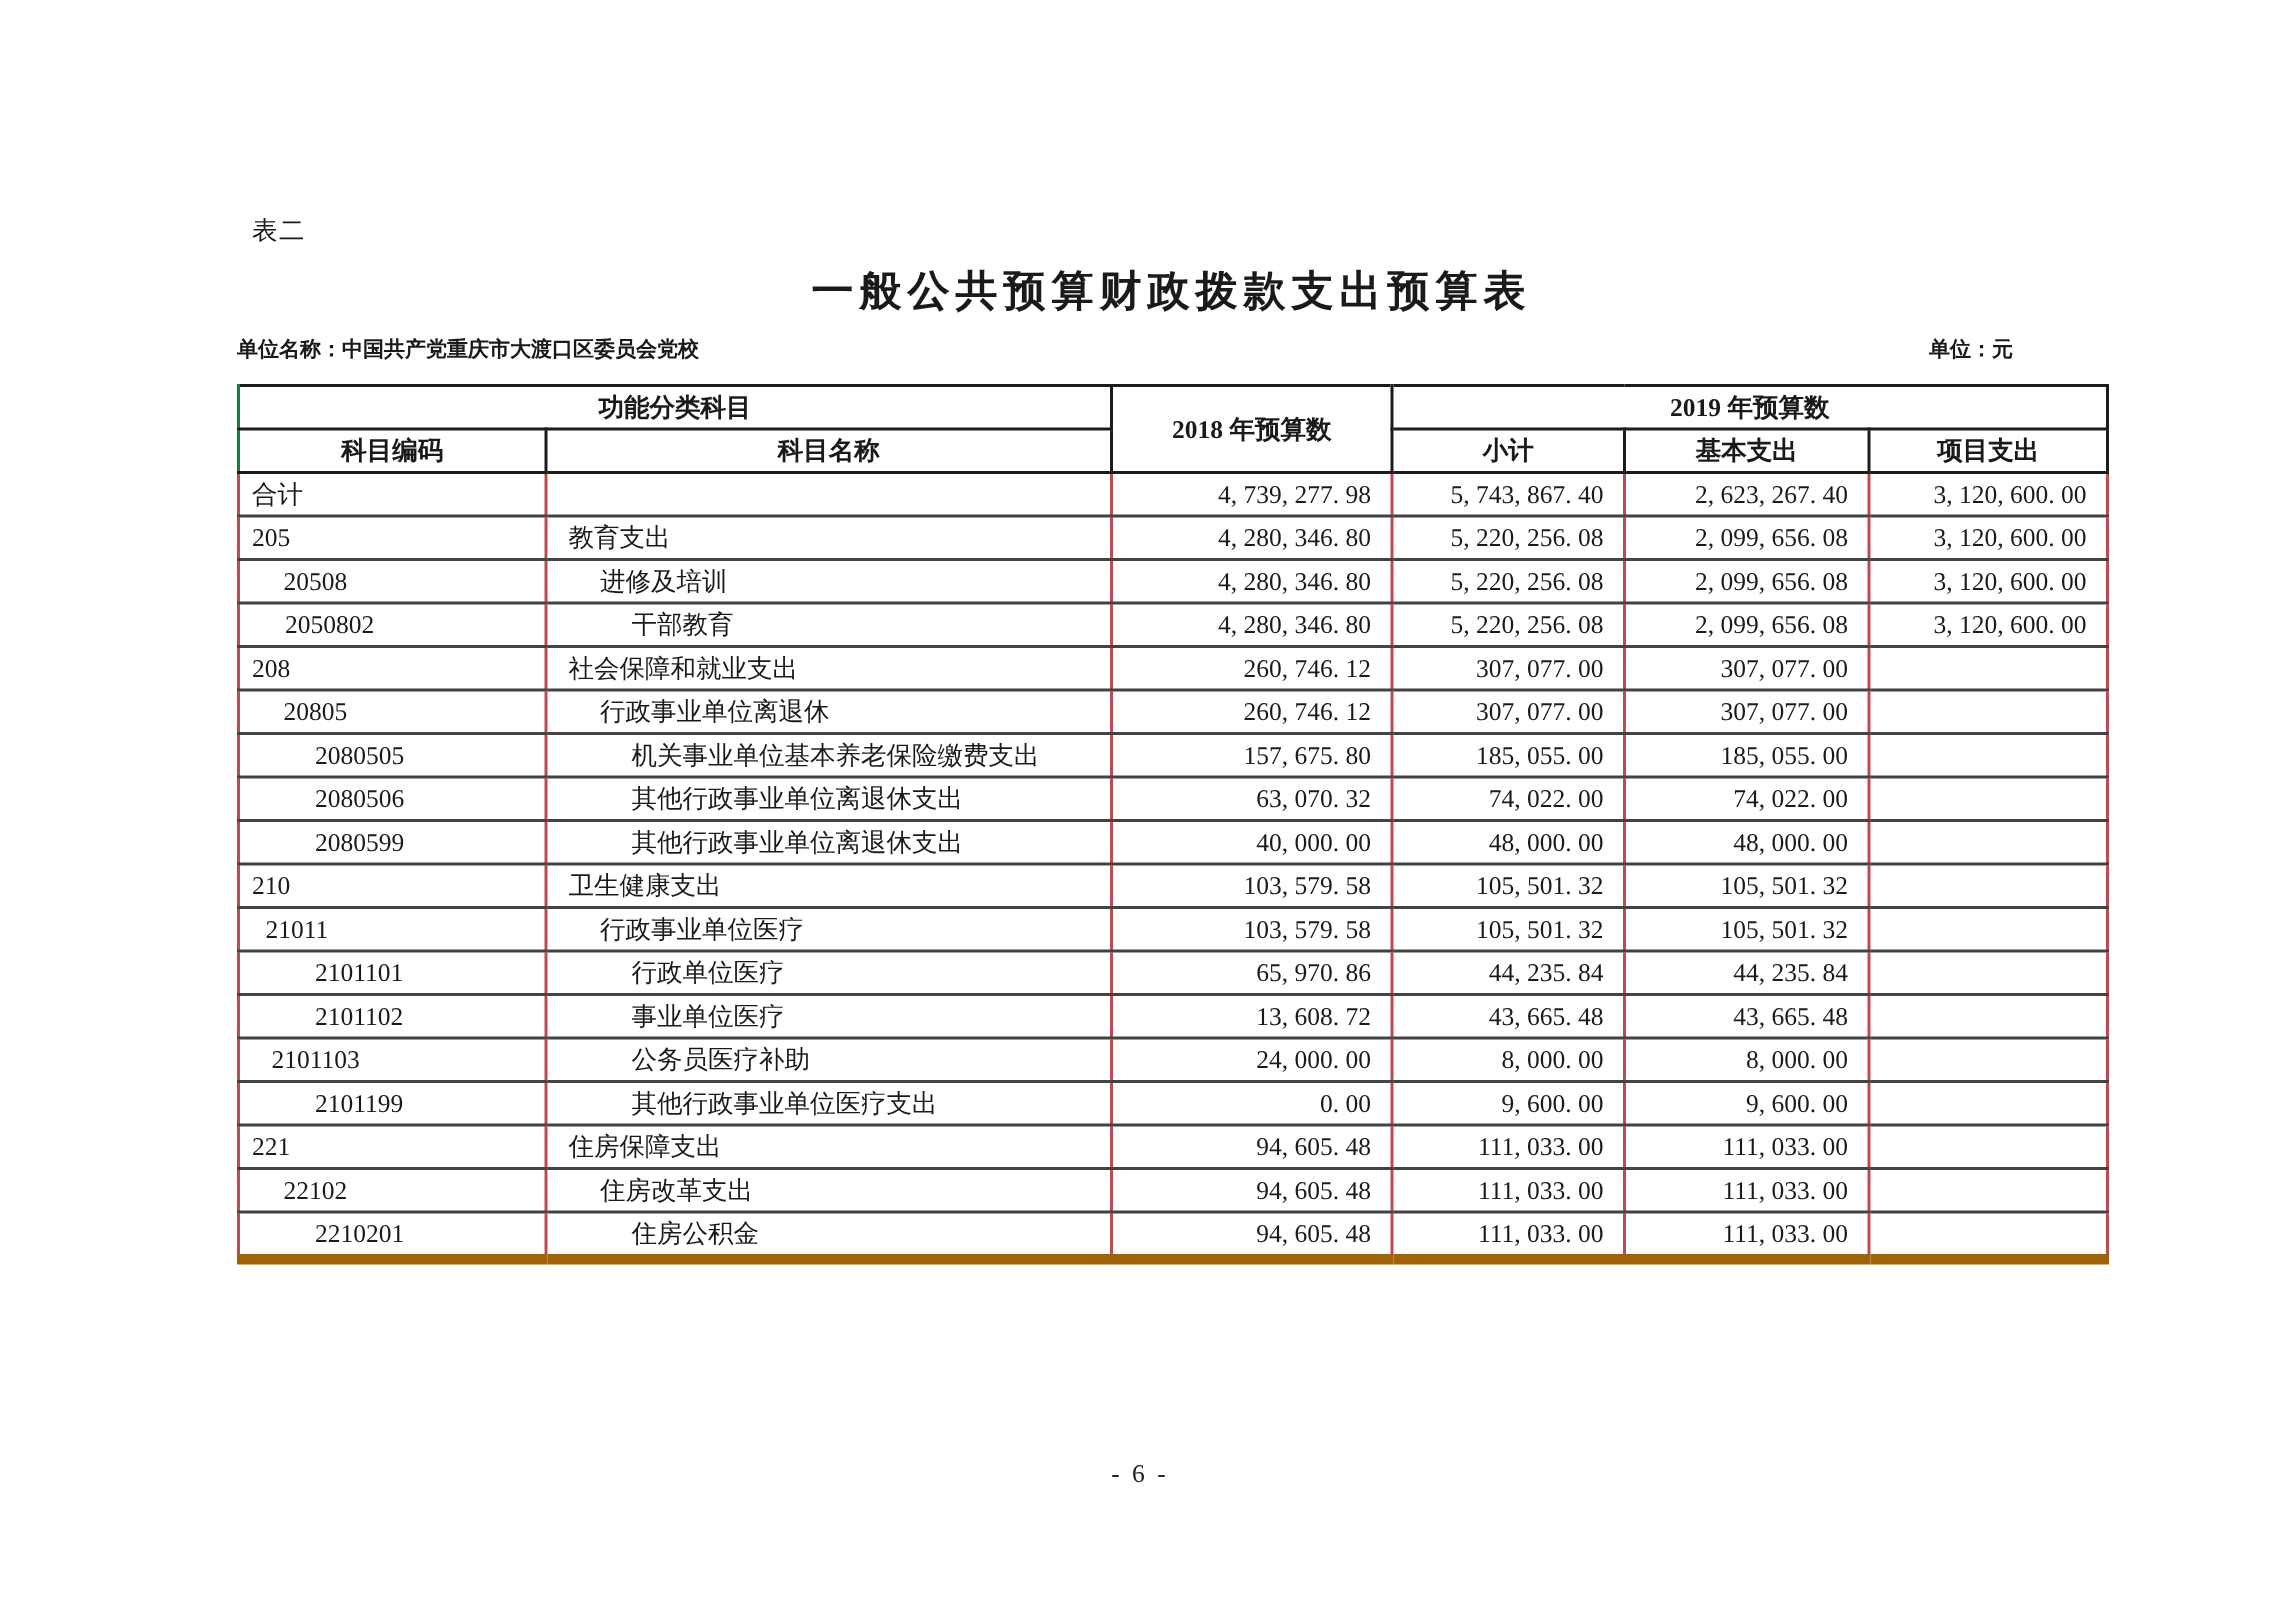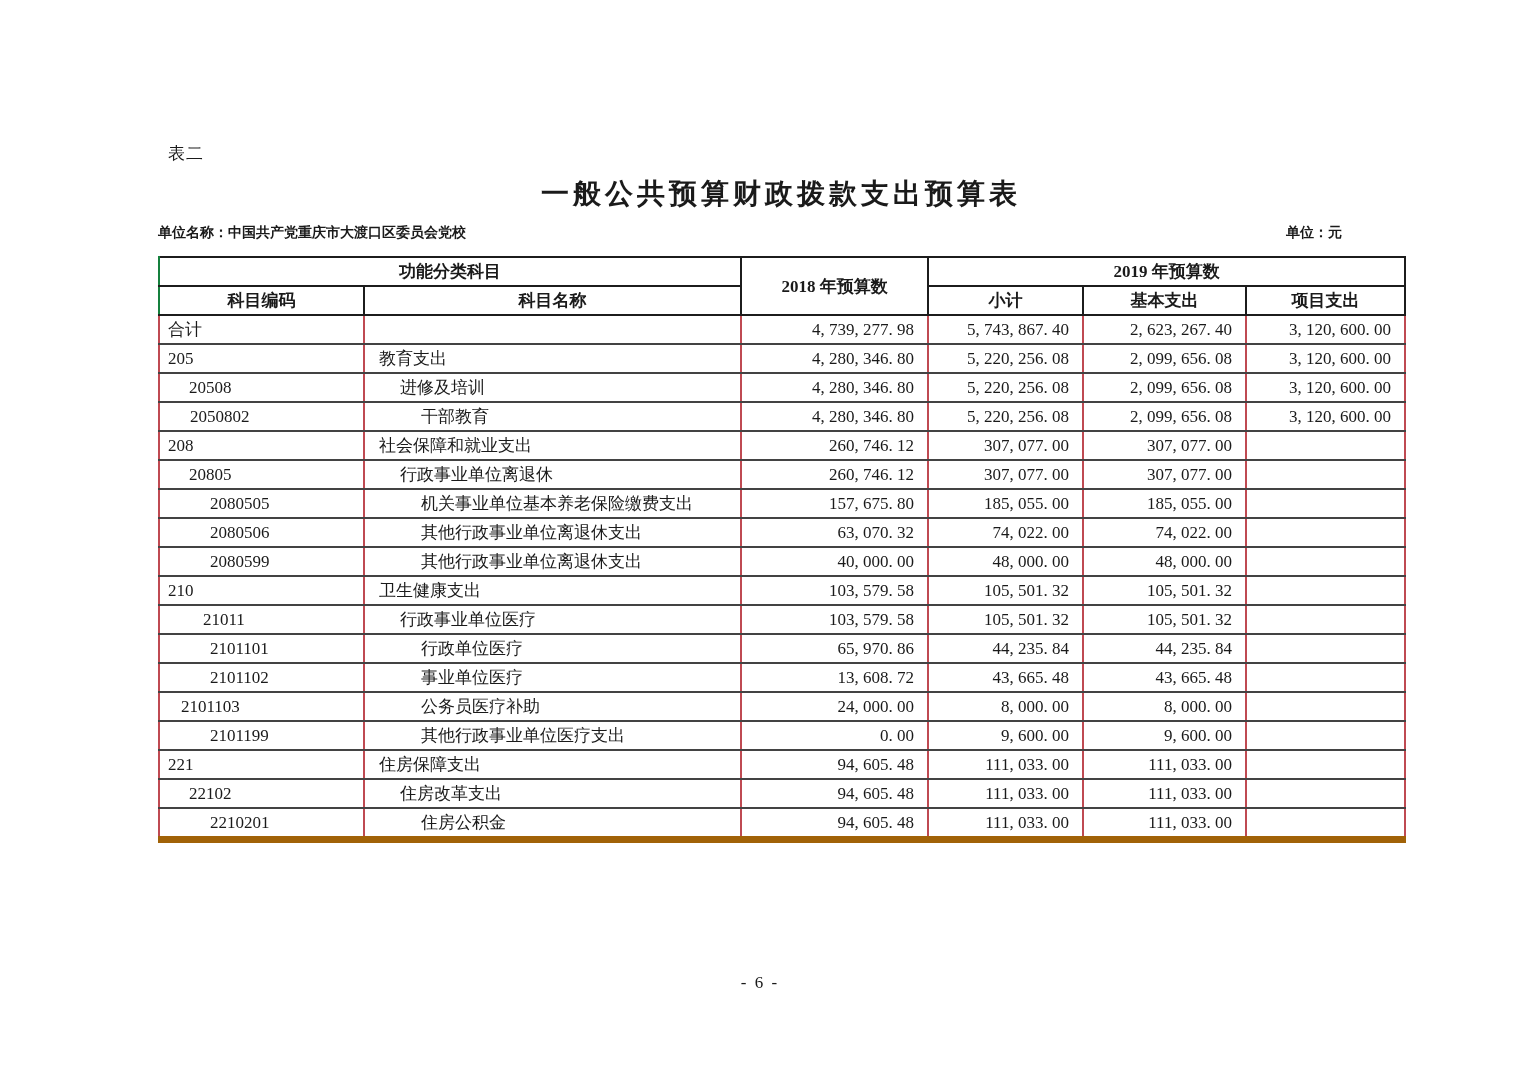--- a/index.html
+++ b/index.html
@@ -160,21 +160,21 @@
         </tr>
         <tr>
           <td class="col-code" style="padding-left: 8px;">210</td>
           <td class="col-name" style="padding-left: 14px;">卫生健康支出</td>
           <td class="col-num">103, 579. 58</td>
           <td class="col-num">105, 501. 32</td>
           <td class="col-num">105, 501. 32</td>
           <td class="col-num"></td>
         </tr>
         <tr>
-          <td class="col-code" style="padding-left: 43px;">21011</td>
+          <td class="col-code" style="padding-left: 17px;">21011</td>
           <td class="col-name" style="padding-left: 35px;">行政事业单位医疗</td>
           <td class="col-num">103, 579. 58</td>
           <td class="col-num">105, 501. 32</td>
           <td class="col-num">105, 501. 32</td>
           <td class="col-num"></td>
         </tr>
         <tr>
           <td class="col-code" style="padding-left: 50px;">2101101</td>
           <td class="col-name" style="padding-left: 56px;">行政单位医疗</td>
           <td class="col-num">65, 970. 86</td>

